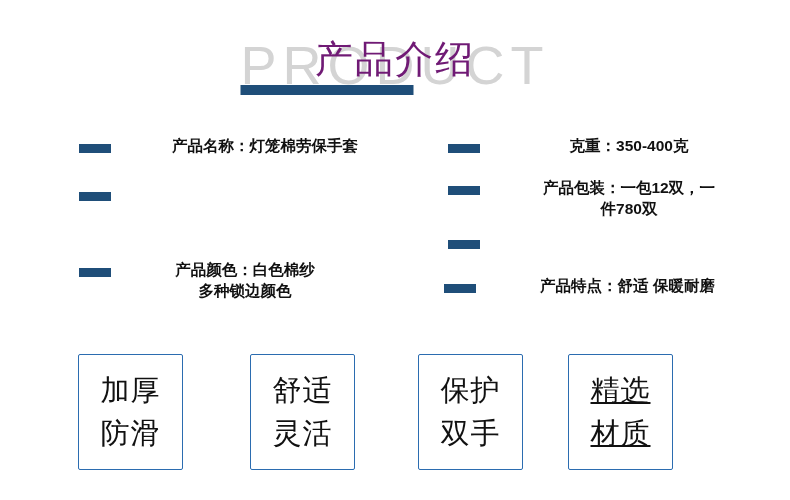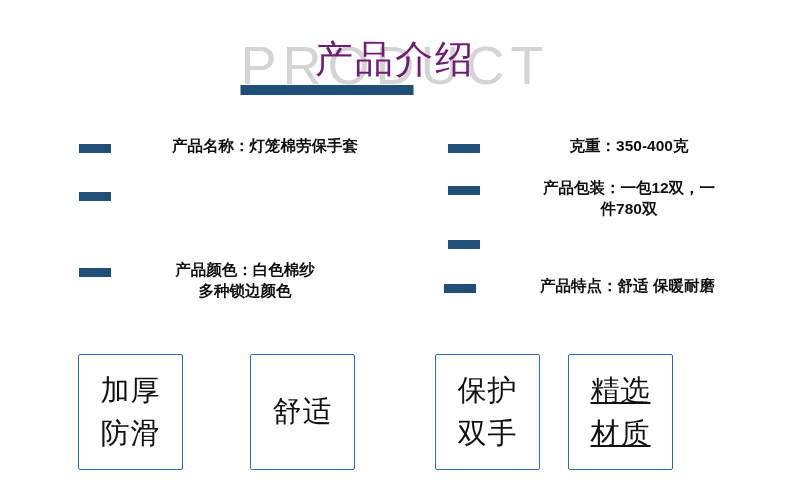--- a/index.html
+++ b/index.html
@@ -132,21 +132,21 @@
   }
   .feature-line {
     font-size: 29px;
     font-weight: 400;
     line-height: 1.5;
     color: #111111;
     letter-spacing: 1px;
   }
   .fb1 { left: 78px; }
   .fb2 { left: 250px; }
-  .fb3 { left: 435px; text-align: center; }
+  .fb3 { left: 418px; text-align: center; }
   .fb4 { left: 568px; text-decoration: underline; }
 </style>
 </head>
 <body>
 
 <div class="header">
   <div class="watermark">PRODUCT</div>
   <div class="title">产品介绍</div>
   <div class="title-underline"></div>
 </div>
@@ -199,20 +199,21 @@
 
 <div class="features">
 
   <div class="feature-box fb1">
     <div class="feature-line">加厚</div>
     <div class="feature-line">防滑</div>
   </div>
 
   <div class="feature-box fb2">
     <div class="feature-line">舒适</div>
+    <div class="feature-line">灵活</div>
   </div>
 
   <div class="feature-box fb3">
     <div class="feature-line">保护</div>
     <div class="feature-line">双手</div>
   </div>
 
   <div class="feature-box fb4">
     <div class="feature-line">精选</div>
     <div class="feature-line">材质</div>

